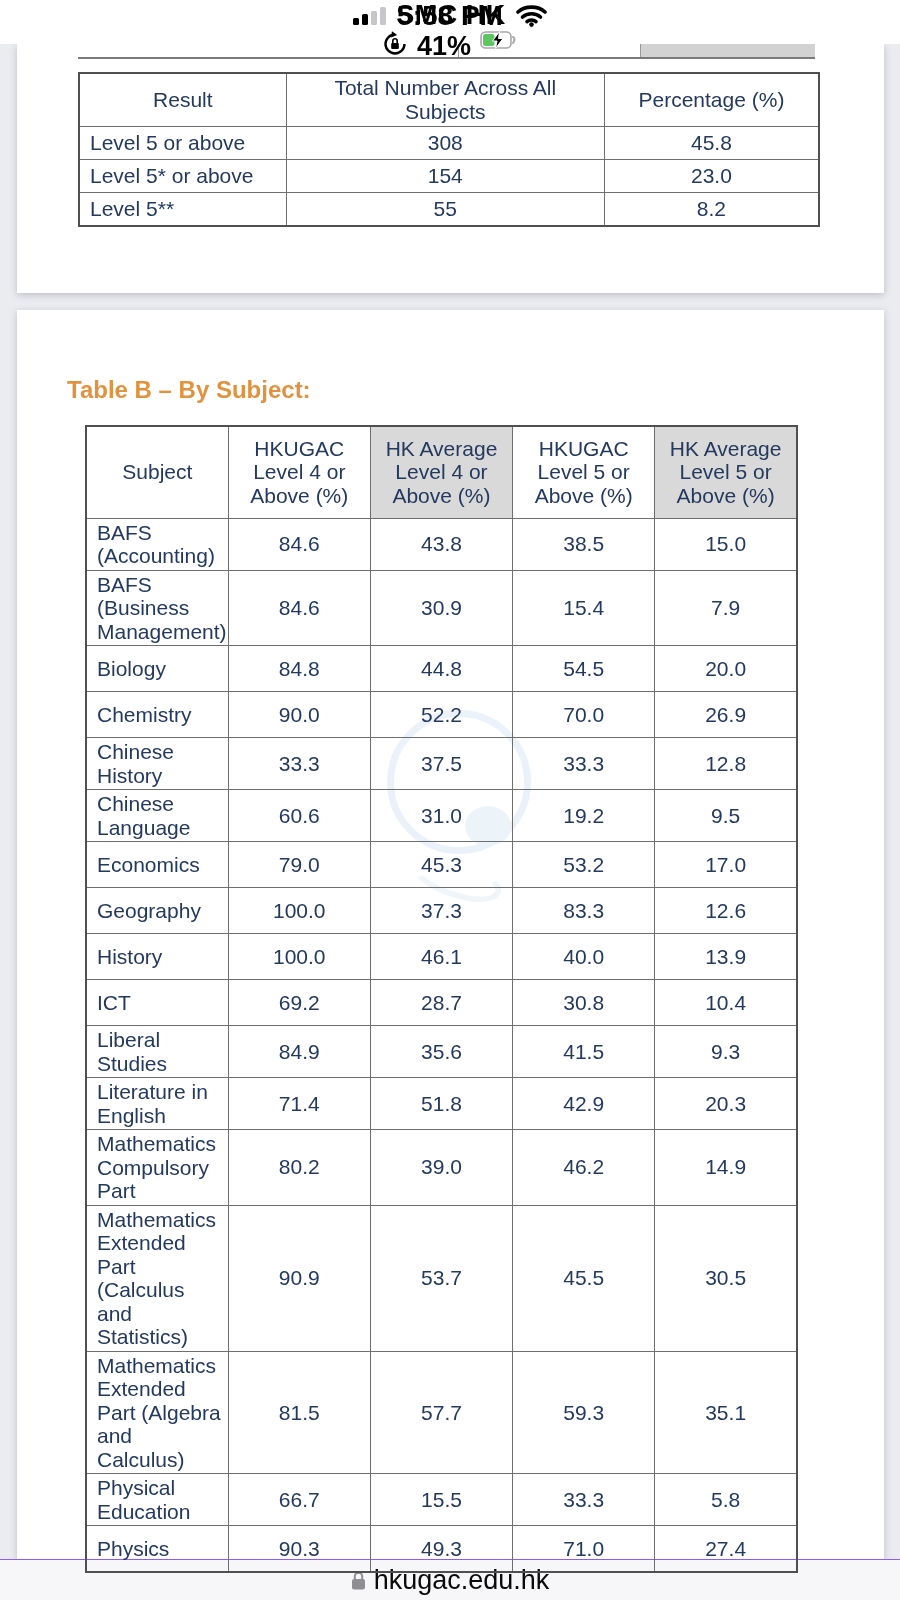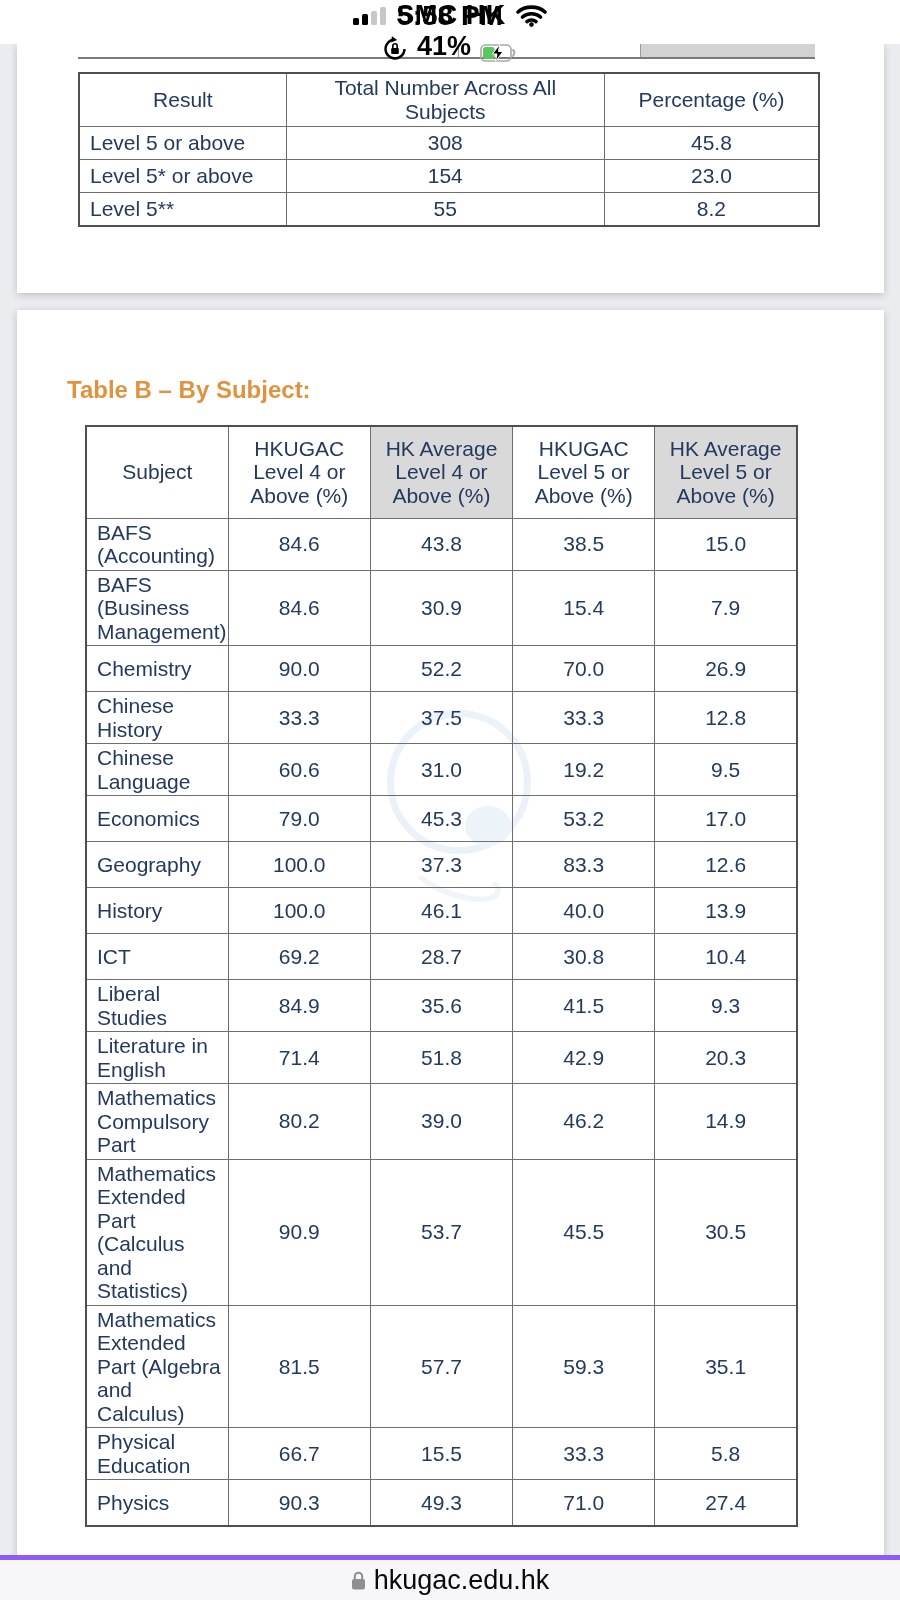--- a/index.html
+++ b/index.html
@@ -8,21 +8,21 @@
     font-family:"Liberation Sans", sans-serif;
     background:#ebecf0;position:relative;
   }
   
   .status-bar{
     height:44px;background:#ffffff;display:flex;align-items:center;
     justify-content:space-between;padding:0 24px;box-sizing:border-box;
     position:relative;z-index:5;flex-direction:column;
   }
   .sb-left{display:flex;align-items:center;gap:10px;}
-  .sb-right{display:flex;align-items:flex-end;gap:9px;}
+  .sb-right{display:flex;align-items:flex-start;gap:9px;}
   .signal{display:flex;align-items:flex-end;gap:3px;height:18px;}
   .signal i{display:block;width:6px;border-radius:1.5px;background:#c7c7cb;}
   .signal i:nth-child(1){height:7px;background:#000;}
   .signal i:nth-child(2){height:11px;background:#000;}
   .signal i:nth-child(3){height:14px;}
   .signal i:nth-child(4){height:18px;}
   .carrier{font-size:27px;font-weight:600;color:#000;letter-spacing:.5px;}
   .time{
     position:absolute;left:50%;transform:translateX(-50%);
     font-size:28px;font-weight:600;color:#000;
@@ -91,21 +91,21 @@
     position:absolute;top:150px;left:34px;width:80px;height:26px;border-radius:50%;
     border:6px solid #e3ecf7;border-top-color:transparent;border-left-color:transparent;
     transform:rotate(18deg);
   }
   .tb-wrap{position:relative;z-index:4;}
   
   .tableb td{background:rgba(255,255,255,0);}
   
   .url-bar{
     position:absolute;left:0;right:0;bottom:0;height:40px;
-    background:#f7f7f9;border-top:5px solid #8b5cf6;
+    background:#f7f7f9;border-top:1px solid #8b5cf6;
     display:flex;align-items:center;justify-content:center;gap:8px;
   }
   .url-text{font-size:27px;color:#0a0a0a;}
 </style>
 </head>
 <body>
 
 <div class="status-bar">
   <div class="sb-left">
     <span class="signal">
@@ -213,20 +213,27 @@
               <td class="gray">15.0</td>
             </tr>
             <tr>
               <td>BAFS (Business Management)</td>
               <td>84.6</td>
               <td class="gray">30.9</td>
               <td>15.4</td>
               <td class="gray">7.9</td>
             </tr>
             <tr>
+              <td>Biology</td>
+              <td>84.8</td>
+              <td class="gray">44.8</td>
+              <td>54.5</td>
+              <td class="gray">20.0</td>
+            </tr>
+            <tr>
               <td>Chemistry</td>
               <td>90.0</td>
               <td class="gray">52.2</td>
               <td>70.0</td>
               <td class="gray">26.9</td>
             </tr>
             <tr>
               <td>Chinese History</td>
               <td>33.3</td>
               <td class="gray">37.5</td>

